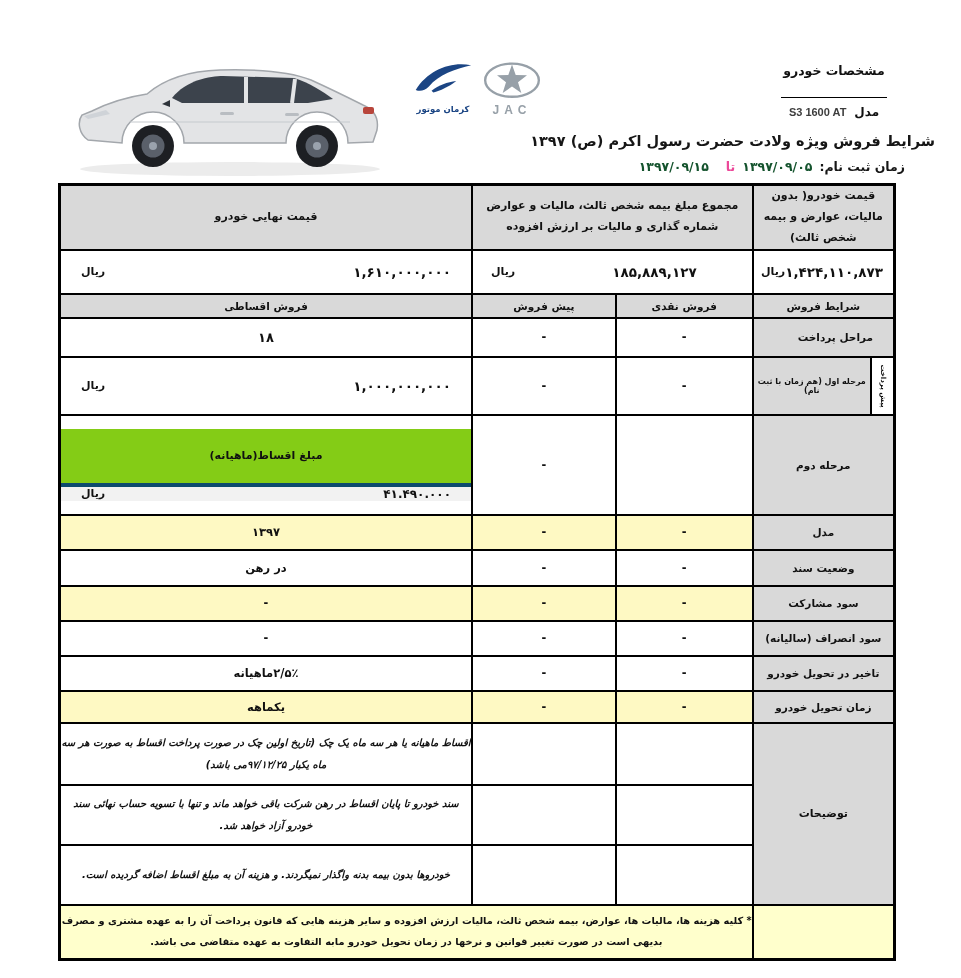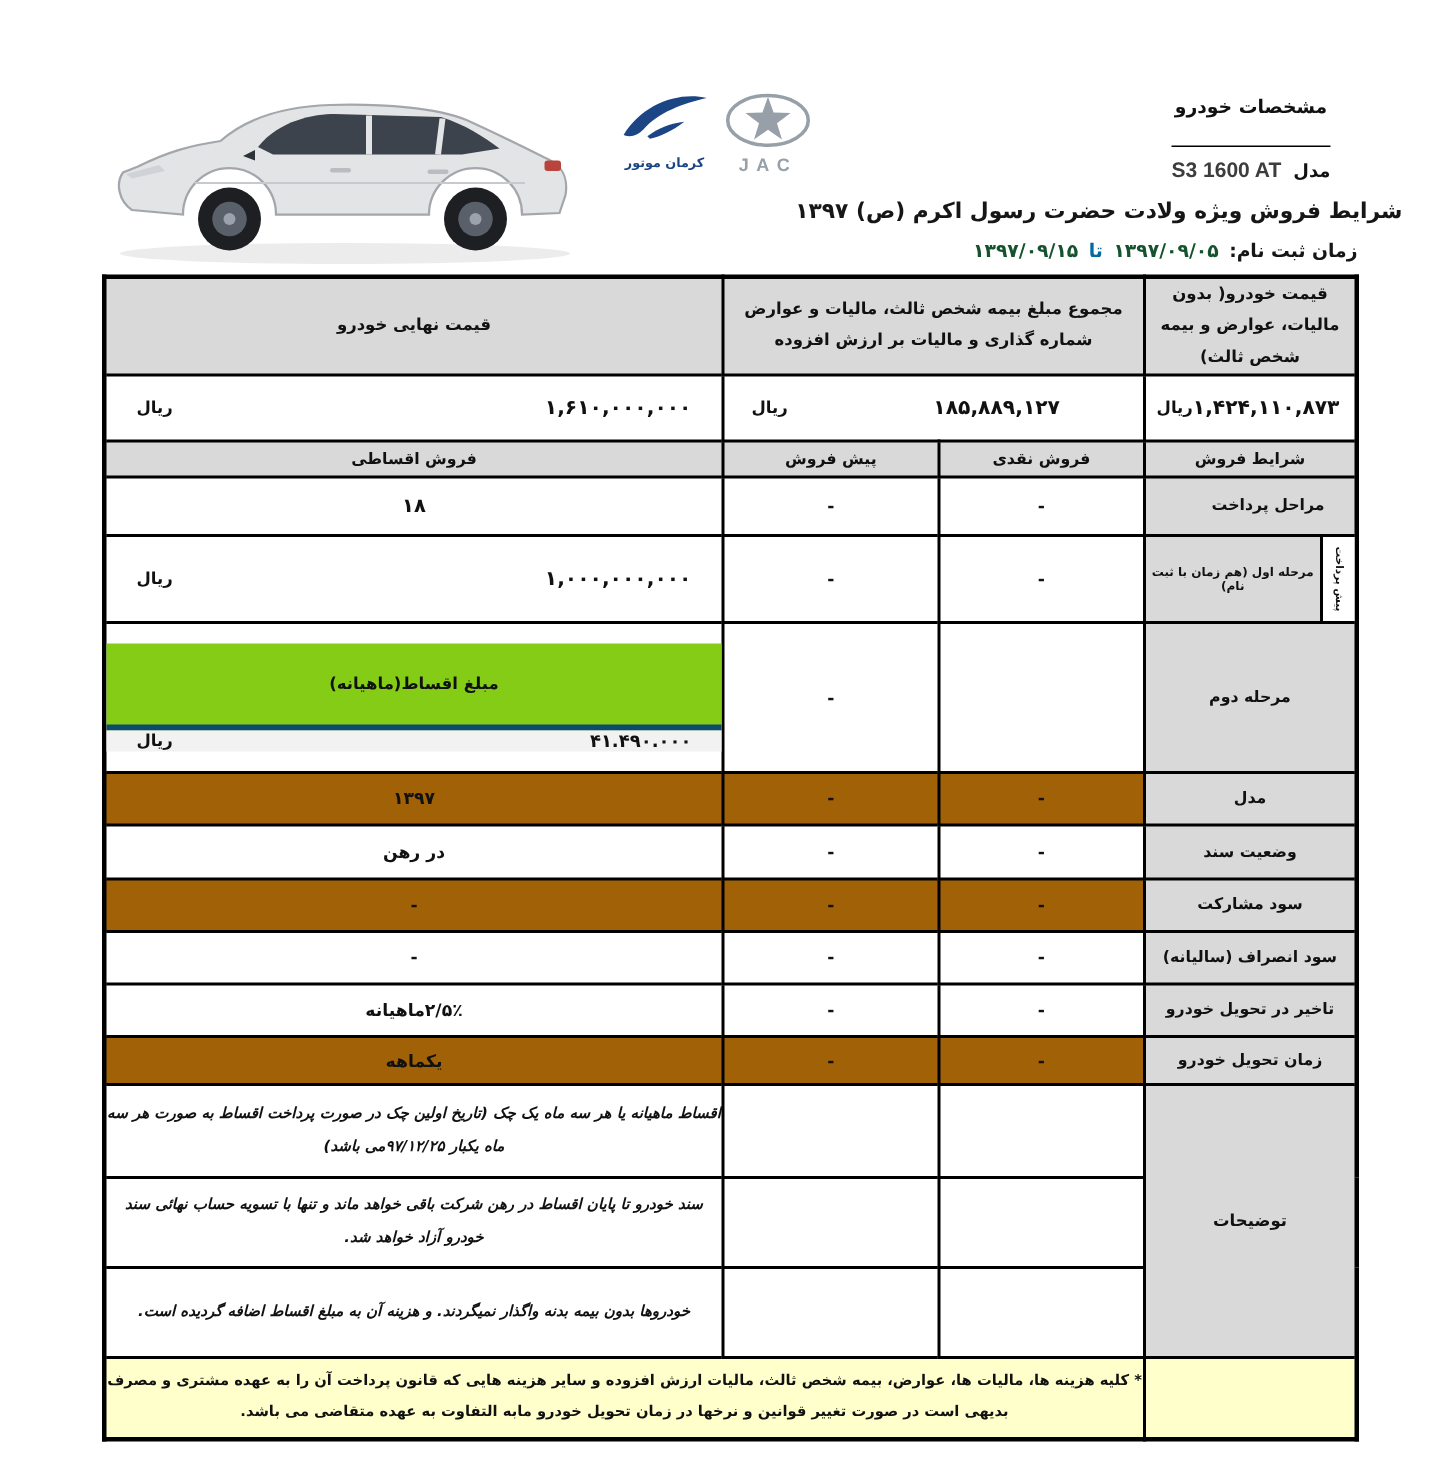--- a/index.html
+++ b/index.html
@@ -8,35 +8,35 @@
     font-family:"DejaVu Sans",sans-serif;overflow:hidden;direction:rtl;
   }
   
   .car-wrap{position:absolute;left:70px;top:50px;width:322px;height:132px;}
   .logos{position:absolute;left:412px;top:60px;width:130px;height:70px;display:flex;gap:8px;align-items:flex-start;direction:ltr;}
   .logo-kerman{width:62px;text-align:center;}
   .logo-jac{width:60px;text-align:center;}
   .specs{position:absolute;left:778px;top:60px;width:112px;text-align:center;}
   .specs-title{font-size:12.5px;font-weight:bold;color:#111;border-bottom:1.6px solid #000;display:inline-block;padding:0 2px 19px 2px;}
   .model-line{margin-top:7px;font-size:12px;font-weight:bold;color:#111;display:flex;justify-content:center;gap:8px;align-items:baseline;}
-  .model-value{font-family:"Liberation Sans",sans-serif;font-size:14px;font-weight:600;color:#3d3d3d;direction:ltr;}
+  .model-value{font-family:"Liberation Sans",sans-serif;font-size:11px;font-weight:600;color:#3d3d3d;direction:ltr;}
   .campaign{position:absolute;top:133px;right:26px;font-size:14.5px;font-weight:bold;color:#161616;}
   .reg-line{position:absolute;top:159px;right:56px;font-size:12.5px;font-weight:bold;color:#161616;display:flex;gap:7px;align-items:baseline;}
   .reg-date{color:#14532d;}
-  .reg-ta{color:#0369a1;}
+  .reg-ta{color:#ec4899;margin-left:10px;}
   
   table.t{
     position:absolute;top:183px;right:55px;left:auto;
     margin-right:0;border-collapse:collapse;table-layout:fixed;
     width:838px;direction:rtl;border:3px solid #000;
   }
-  table.t{right:auto;left:68px;}
+  table.t{right:auto;left:58px;}
   .t td{border:2px solid #000;text-align:center;vertical-align:middle;padding:0;font-weight:bold;color:#111;}
   .g{background:#d9d9d9;}
-  .s{background:#a16207;}
+  .s{background:#fef9c3;}
   .y{background:#ffffcc;}
   .hdr{font-size:11px;line-height:1.9;padding:2px 4px;}
   .lbl{font-size:10.5px;padding:2px 4px;}
   .cell{font-size:11.5px;}
   .big{font-size:13px;}
   .valflex{display:flex;justify-content:space-between;align-items:center;padding:0 20px;}
   .valflex .num{font-size:13.5px;}
   .valflex .unit{font-size:11px;}
   .valflex.tight{padding:0 10px;}
   .valflex.mid{padding:0 55px 0 18px;}

